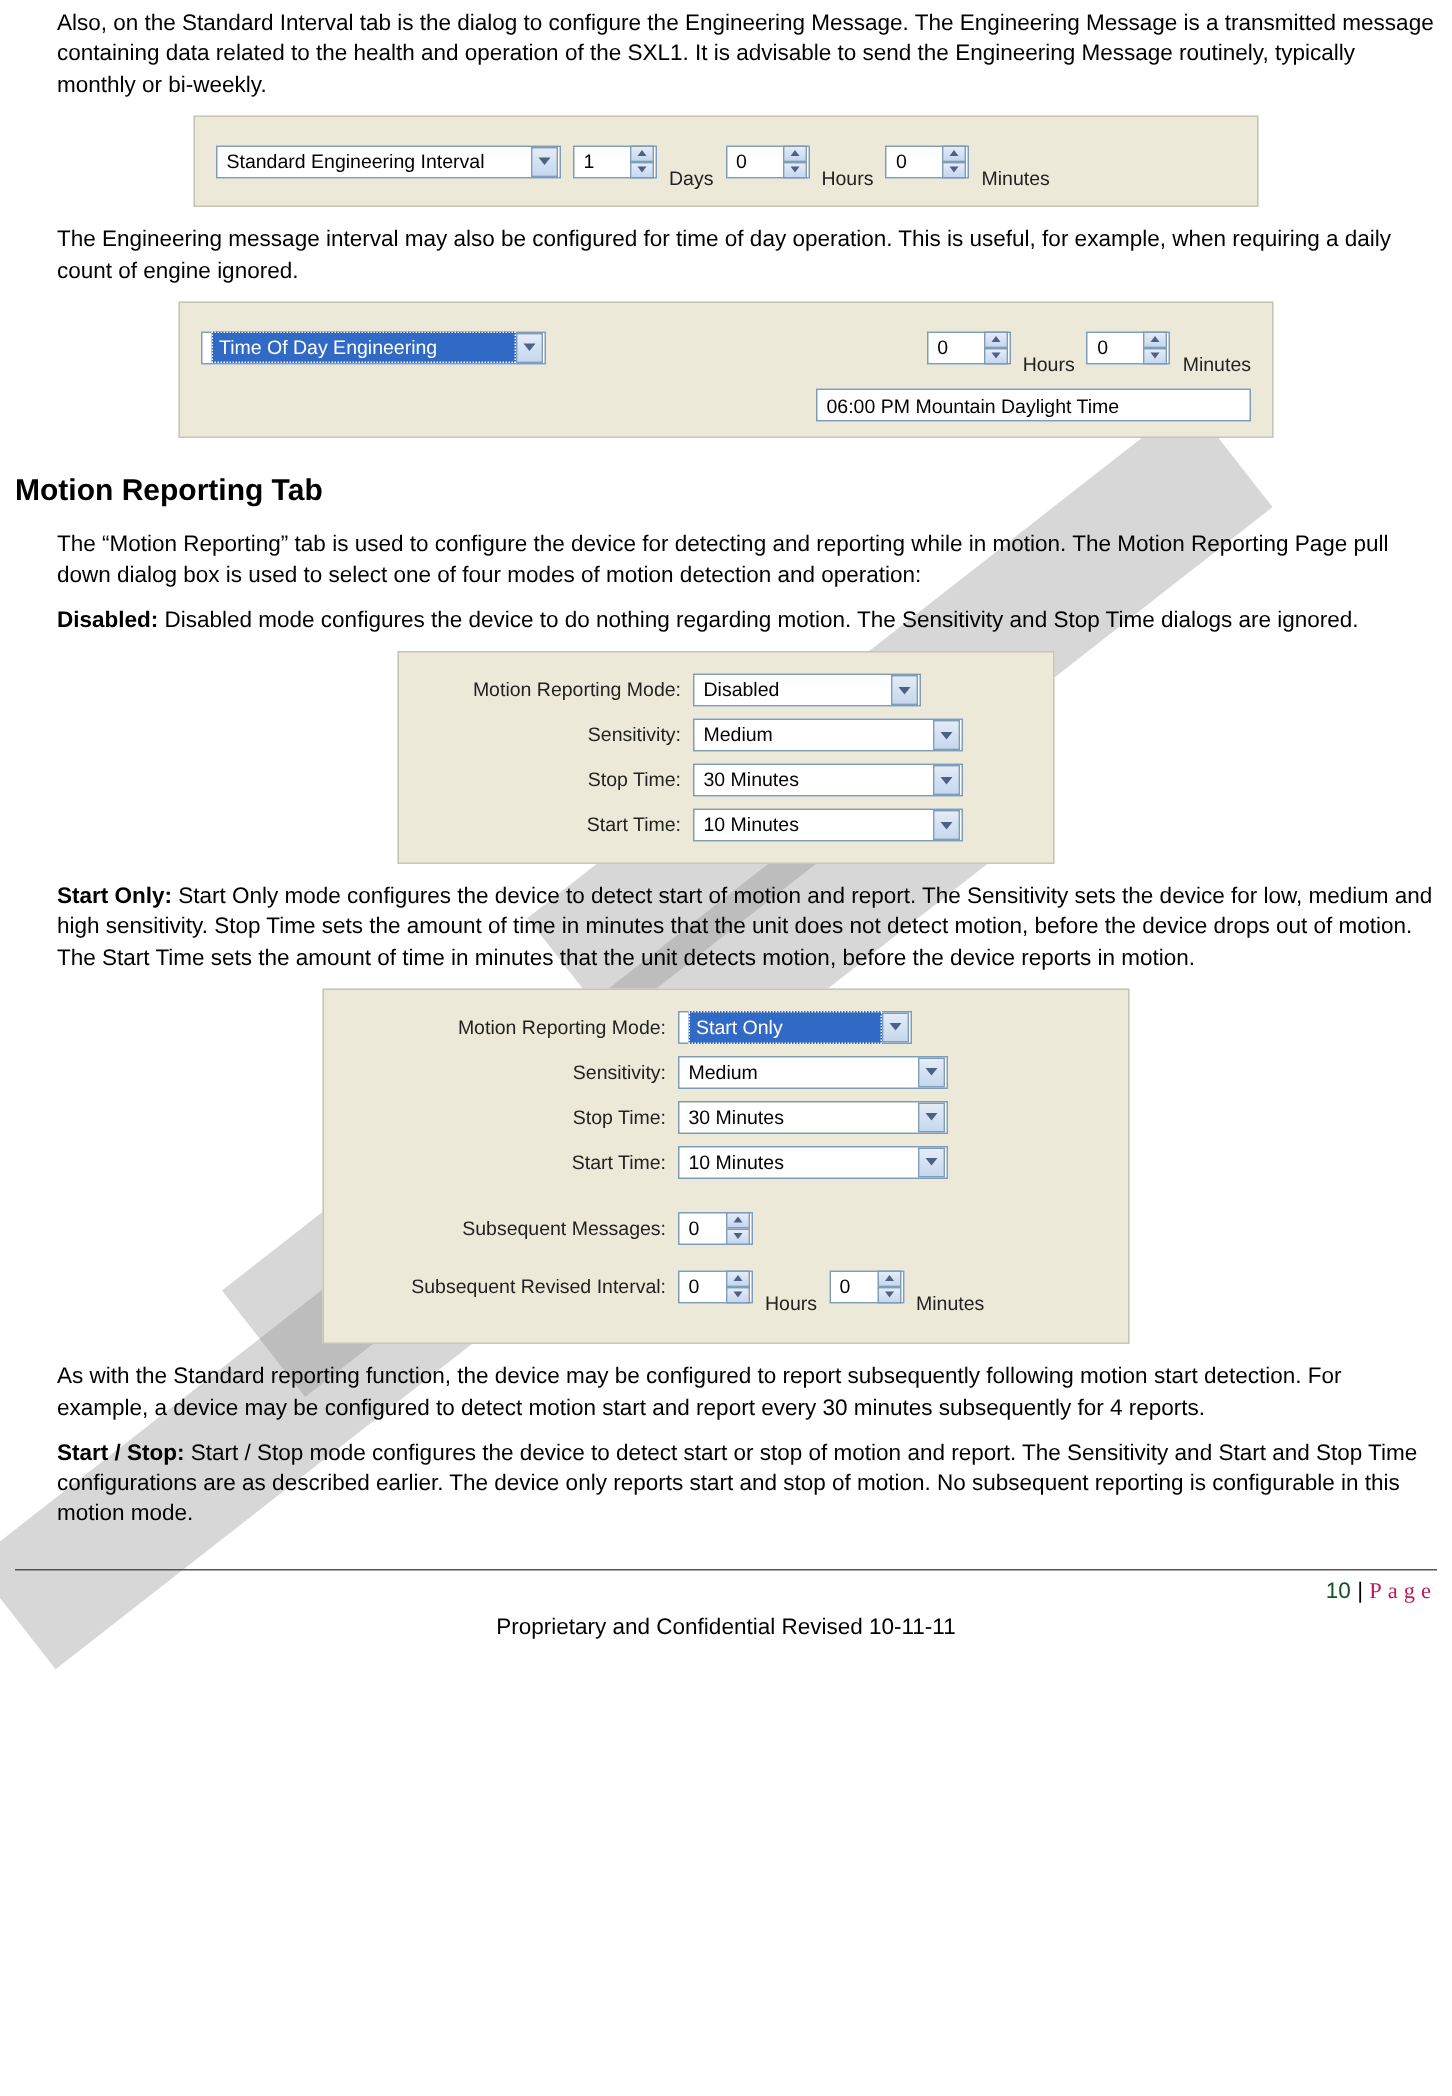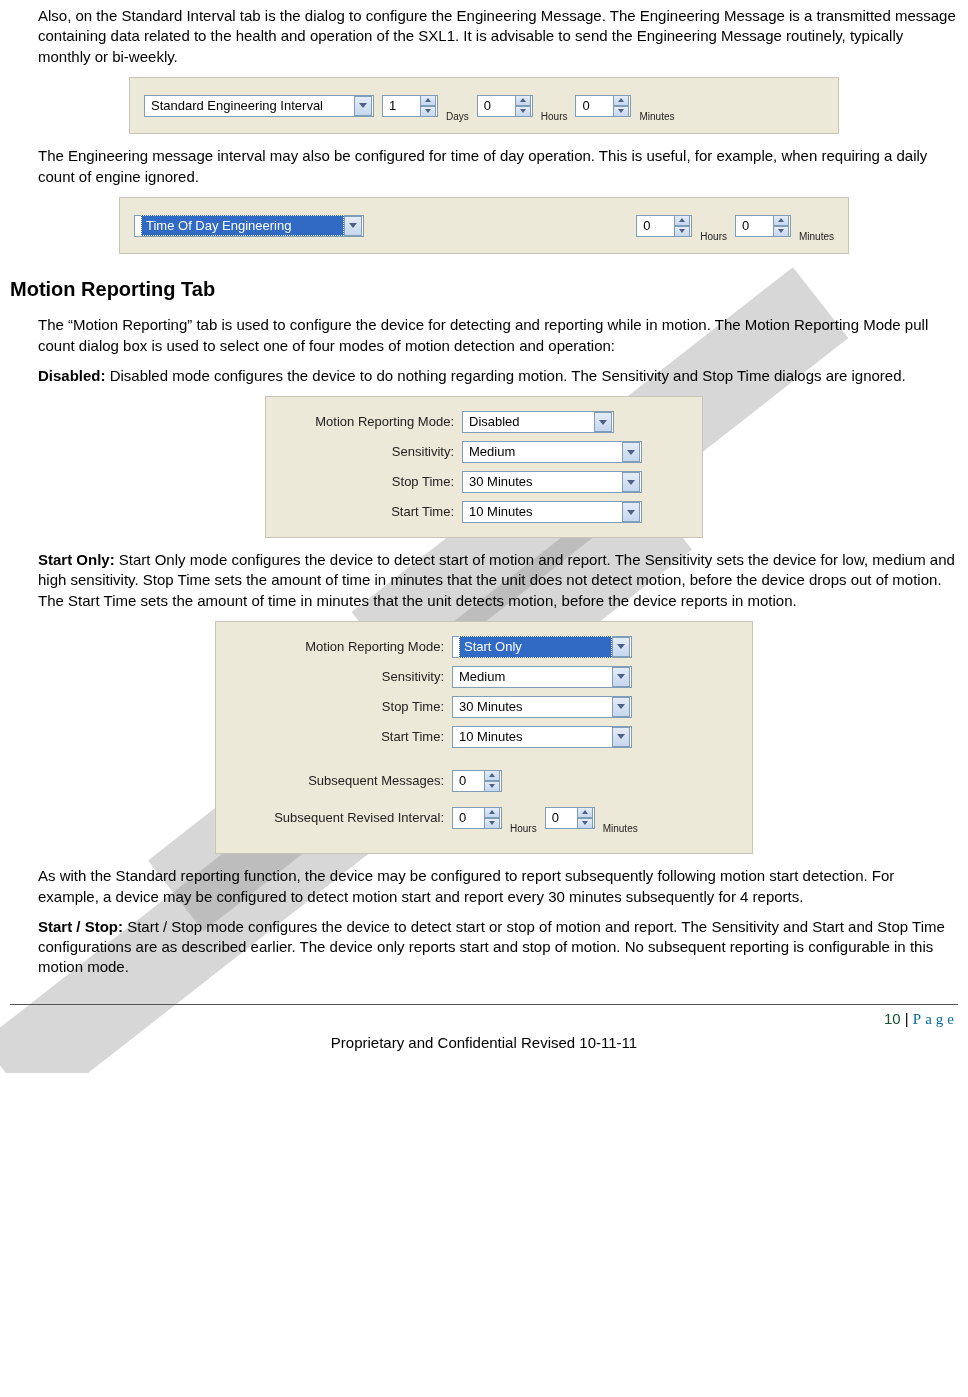--- a/index.html
+++ b/index.html
@@ -27,21 +27,21 @@
     margin: 10px auto 12px auto;
     padding: 10px 14px;
   }
   .fig1 { width: 680px; }
   .fig2 { width: 700px; }
   .fig3 { width: 400px; padding:14px 18px;}
   .fig4 { width: 500px; padding:14px 18px 18px 18px;}
   .row { display:flex; align-items:center; gap:8px; }
   .row + .row { margin-top:8px; }
   .lbl-right { text-align:right; display:inline-block; font-family: "Tahoma", Arial, sans-serif; font-size:13px; color:#222;}
-  .lbl-plain { font-family: "Tahoma", Arial, sans-serif; font-size:10px; color:#222;margin-top:22px;}
+  .lbl-plain { font-family: "Tahoma", Arial, sans-serif; font-size:13px; color:#222;margin-top:22px;}
   .combo, .spin, .textbox {
     background:#fff;
     border:1px solid #7f9db9;
     font-family: "Tahoma", Arial, sans-serif;
     font-size:13px;
     height:22px;
     display:flex;
     align-items:center;
     box-sizing:border-box;
   }
@@ -67,21 +67,21 @@
     height:9px; border:1px solid #7f9db9;
     background: linear-gradient(#e4ecf7,#c6d7ef);
     display:flex;align-items:center;justify-content:center;
   }
   .spin .ar.up::after{content:"";width:0;height:0;border-left:3px solid transparent;border-right:3px solid transparent;border-bottom:4px solid #4d6185;}
   .spin .ar.dn::after{content:"";width:0;height:0;border-left:3px solid transparent;border-right:3px solid transparent;border-top:4px solid #4d6185;}
   .textbox { padding:0 6px; }
   .footer-rule { border:none; border-top:1px solid #555; margin:26px 0 4px 0;}
   .footer-right { text-align:right; font-family: Arial; font-size:15px; color:#000;}
   .footer-right .num{color:#14532d;}
-  .footer-right .pg { color:#0369a1; letter-spacing:4px; font-family: Georgia, 'Times New Roman', serif;}
+  .footer-right .pg { color:#be185d; letter-spacing:4px; font-family: Georgia, 'Times New Roman', serif;}
   .footer-center { text-align:center; font-size:15px; margin-top:4px;}
   
   .wm {
     position:absolute; pointer-events:none; z-index:-1;
   }
   .wm div{
     position:absolute; background:rgba(140,140,140,0.35);
     transform:rotate(-38deg);
   }
 </style>
@@ -148,25 +148,30 @@
     <span class="lbl-plain">Hours</span>
     <div class="spin" style="width:56px;">
       <span class="val">0</span>
       <span class="arrows">
           <span class="ar up"></span>
           <span class="ar dn"></span>
         </span>
     </div>
     <span class="lbl-plain">Minutes</span>
   </div>
+  <div class="row" style="justify-content:flex-end;">
+    <div class="textbox" style="width:290px;">
+      <span>06:00 PM Mountain Daylight Time</span>
+    </div>
+  </div>
 </div>
 
 <h2 class="section">Motion Reporting Tab</h2>
 
-<p class="para">The “Motion Reporting” tab is used to configure the device for detecting and reporting while in motion.  The Motion Reporting Mode pull count dialog box is used to select one of four modes of motion detection and operation:</p>
+<p class="para">The “Motion Reporting” tab is used to configure the device for detecting and reporting while in motion.  The Motion Reporting Page pull down dialog box is used to select one of four modes of motion detection and operation:</p>
 
 <p class="para">
   <b>Disabled:</b><span>  Disabled mode configures the device to do nothing regarding motion.  The Sensitivity and Stop Time dialogs are ignored.</span>
 </p>
 
 <div class="figure fig3">
   <div class="row">
     <span class="lbl-right" style="width:170px;">Motion Reporting Mode:</span>
     <div class="combo" style="width:152px;">
       <span class="val">Disabled</span>
@@ -196,21 +201,21 @@
   </div>
 </div>
 
 <p class="para">
   <b>Start Only:</b><span>  Start Only mode configures the device to detect start of motion and report.  The Sensitivity sets the device for low, medium and high sensitivity. Stop Time sets the amount of time in minutes that the unit does not detect motion, before the device drops out of motion.  The Start Time sets the amount of time in minutes that the unit detects motion, before the device reports in motion.</span>
 </p>
 
 <div class="figure fig4">
   <div class="row">
     <span class="lbl-right" style="width:210px;">Motion Reporting Mode:</span>
-    <div class="combo sel" style="width:180px;">
+    <div class="combo sel" style="width:156px;">
       <span class="val">Start Only</span>
       <span class="btn"></span>
     </div>
   </div>
   <div class="row">
     <span class="lbl-right" style="width:210px;">Sensitivity:</span>
     <div class="combo" style="width:180px;">
       <span class="val">Medium</span>
       <span class="btn"></span>
     </div>

